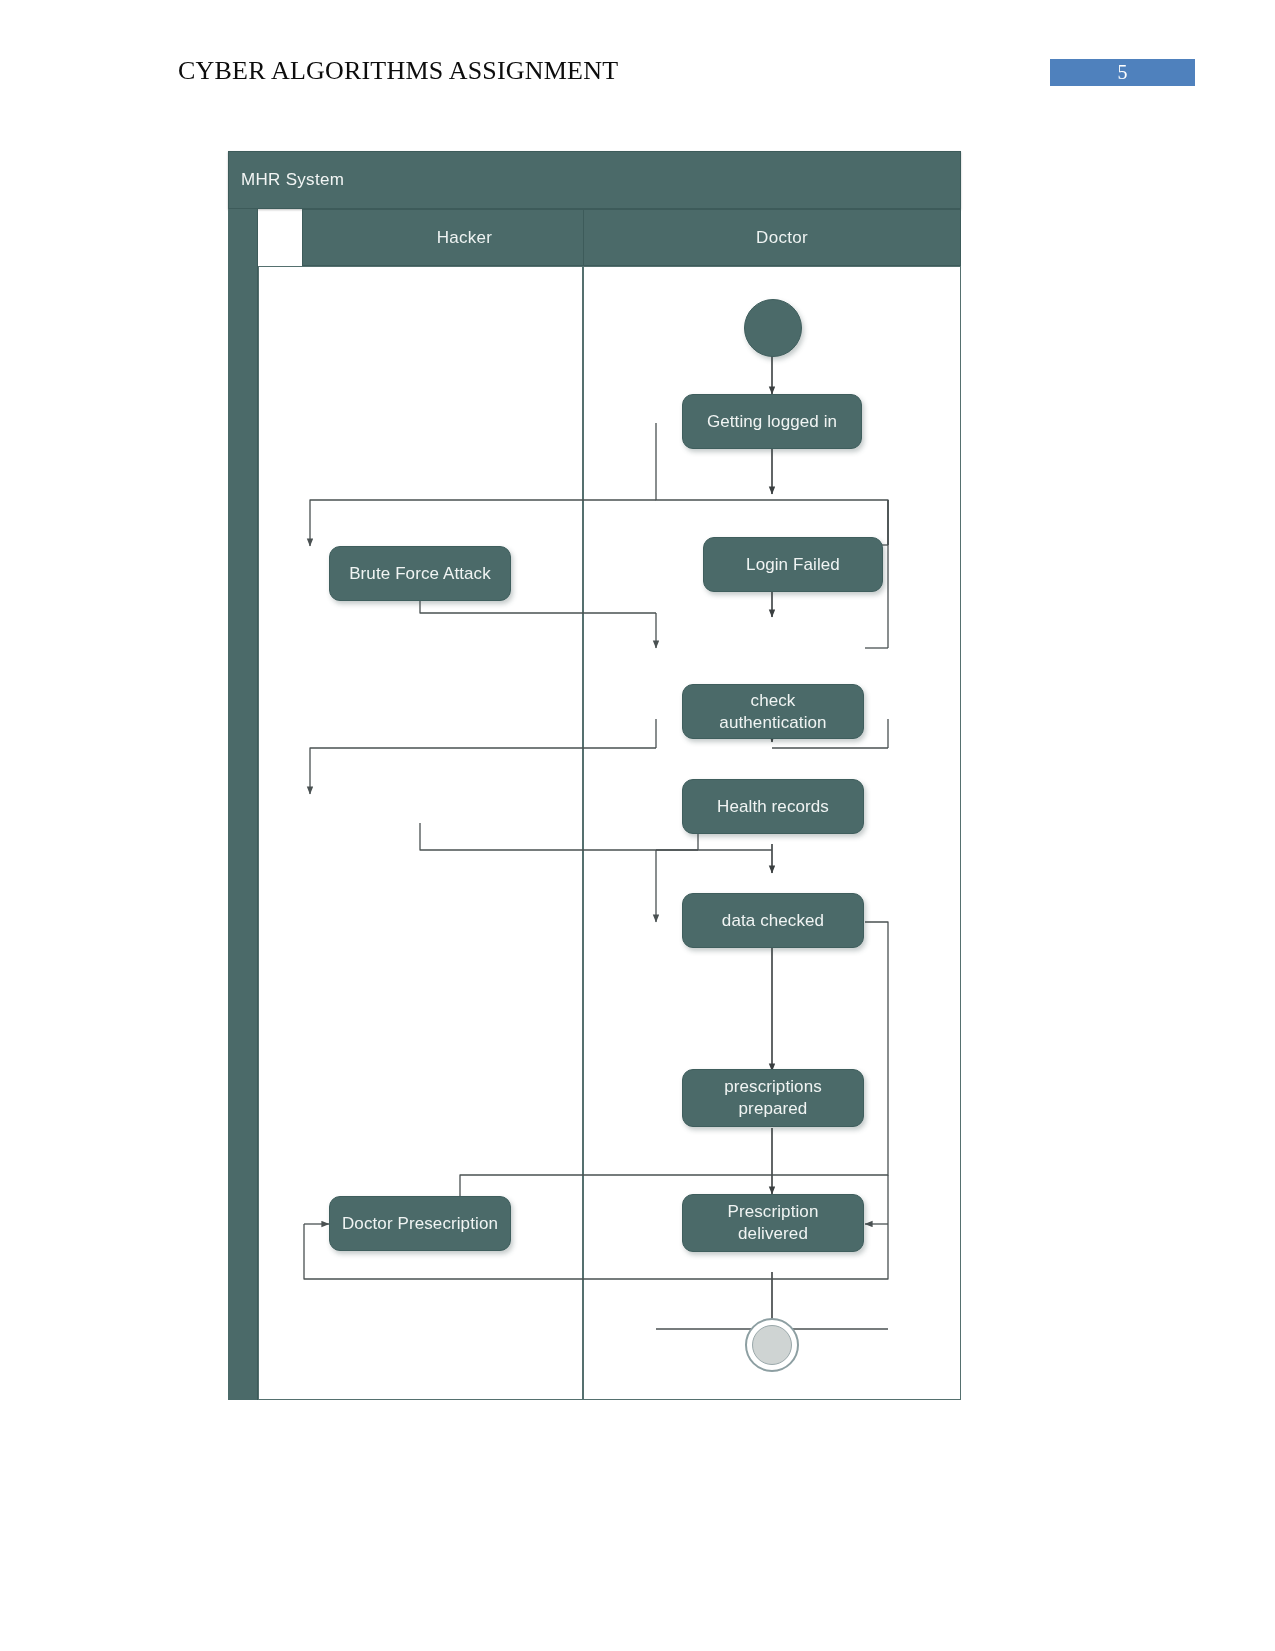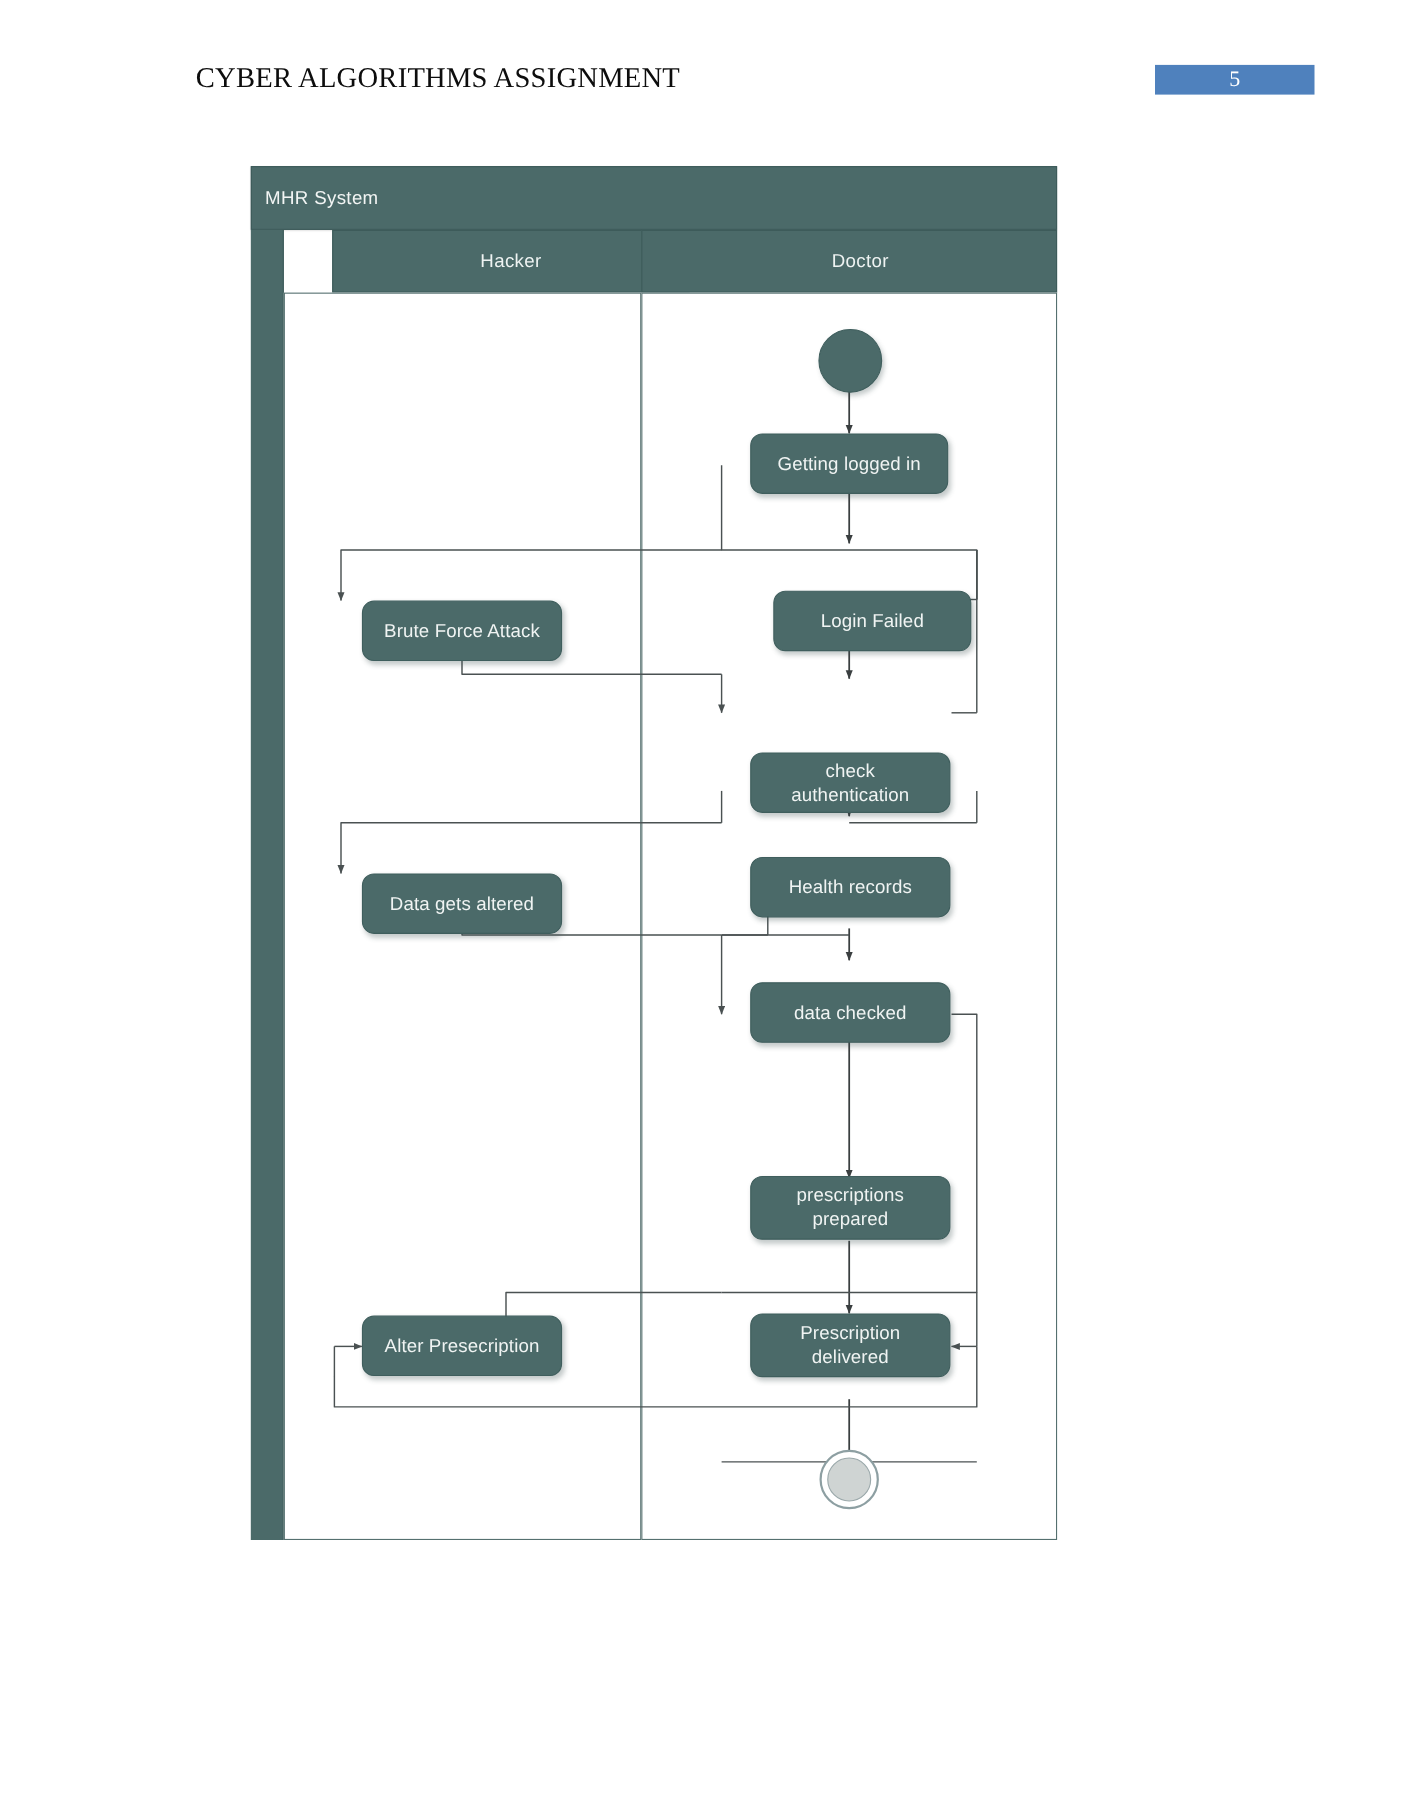--- a/index.html
+++ b/index.html
@@ -201,32 +201,31 @@
 
     <div class="node" style="left:101px;top:395px;width:182px;height:55px;">Brute Force Attack</div>
 
     <div class="node" style="left:454px;top:386px;width:180px;height:55px;margin-left:21px;">Login Failed</div>
 
     <div class="node" style="left:454px;top:490px;width:182px;height:55px;flex-direction:column;margin-top:43px;">
       <span>check</span>
       <span>authentication</span>
     </div>
 
-    <div class="node" style="left:101px;top:643px;width:182px;height:55px;">Data gets altered</div>
 
     <div class="node" style="left:454px;top:614px;width:182px;height:55px;margin-top:14px;">Health records</div>
 
     <div class="node" style="left:454px;top:742px;width:182px;height:55px;">data checked</div>
 
     <div class="node" style="left:454px;top:918px;width:182px;height:58px;flex-direction:column;">
       <span>prescriptions</span>
       <span>prepared</span>
     </div>
 
-    <div class="node" style="left:101px;top:1045px;width:182px;height:55px;">Alter Presecription</div>
+    <div class="node" style="left:101px;top:1045px;width:182px;height:55px;">Doctor Presecription</div>
 
     <div class="node" style="left:454px;top:1043px;width:182px;height:58px;flex-direction:column;">
       <span>Prescription</span>
       <span>delivered</span>
     </div>
 
     <div class="end-node" style="left:517px;top:1167px;"></div>
 
   </div>
 </div>

